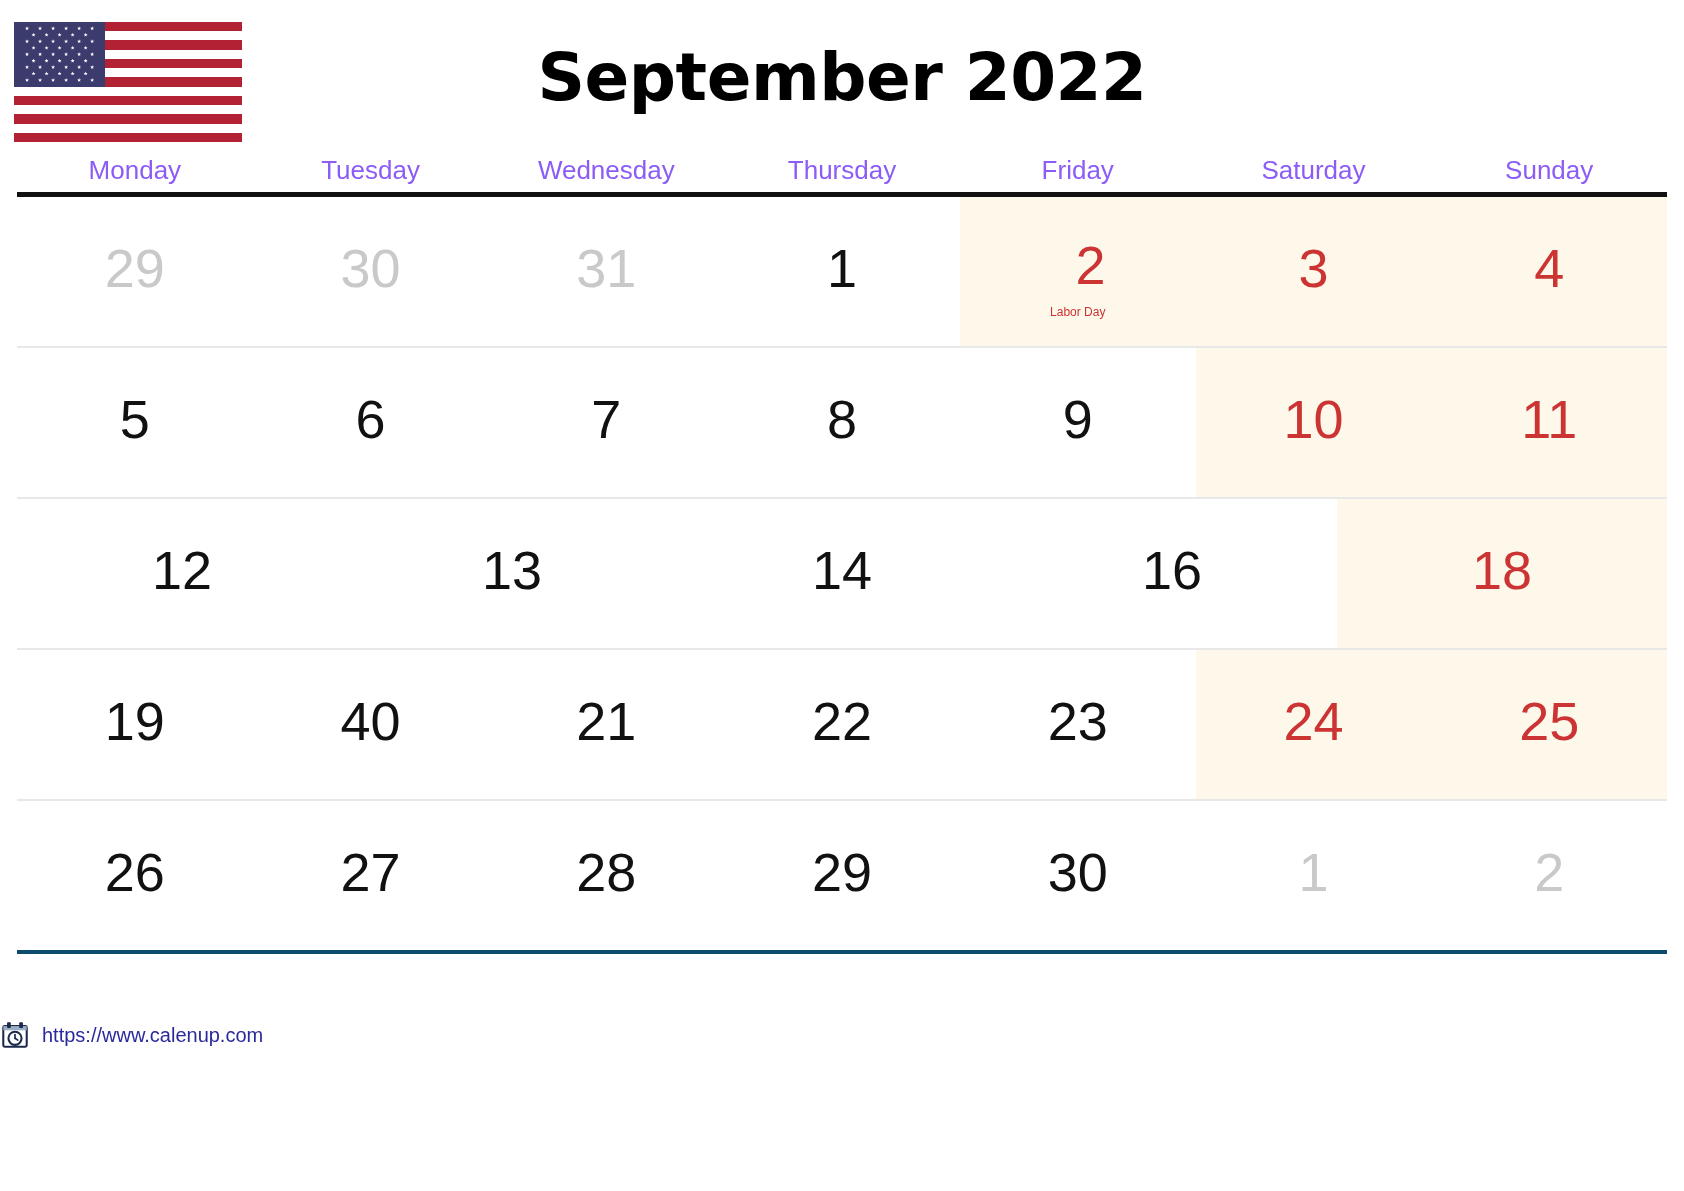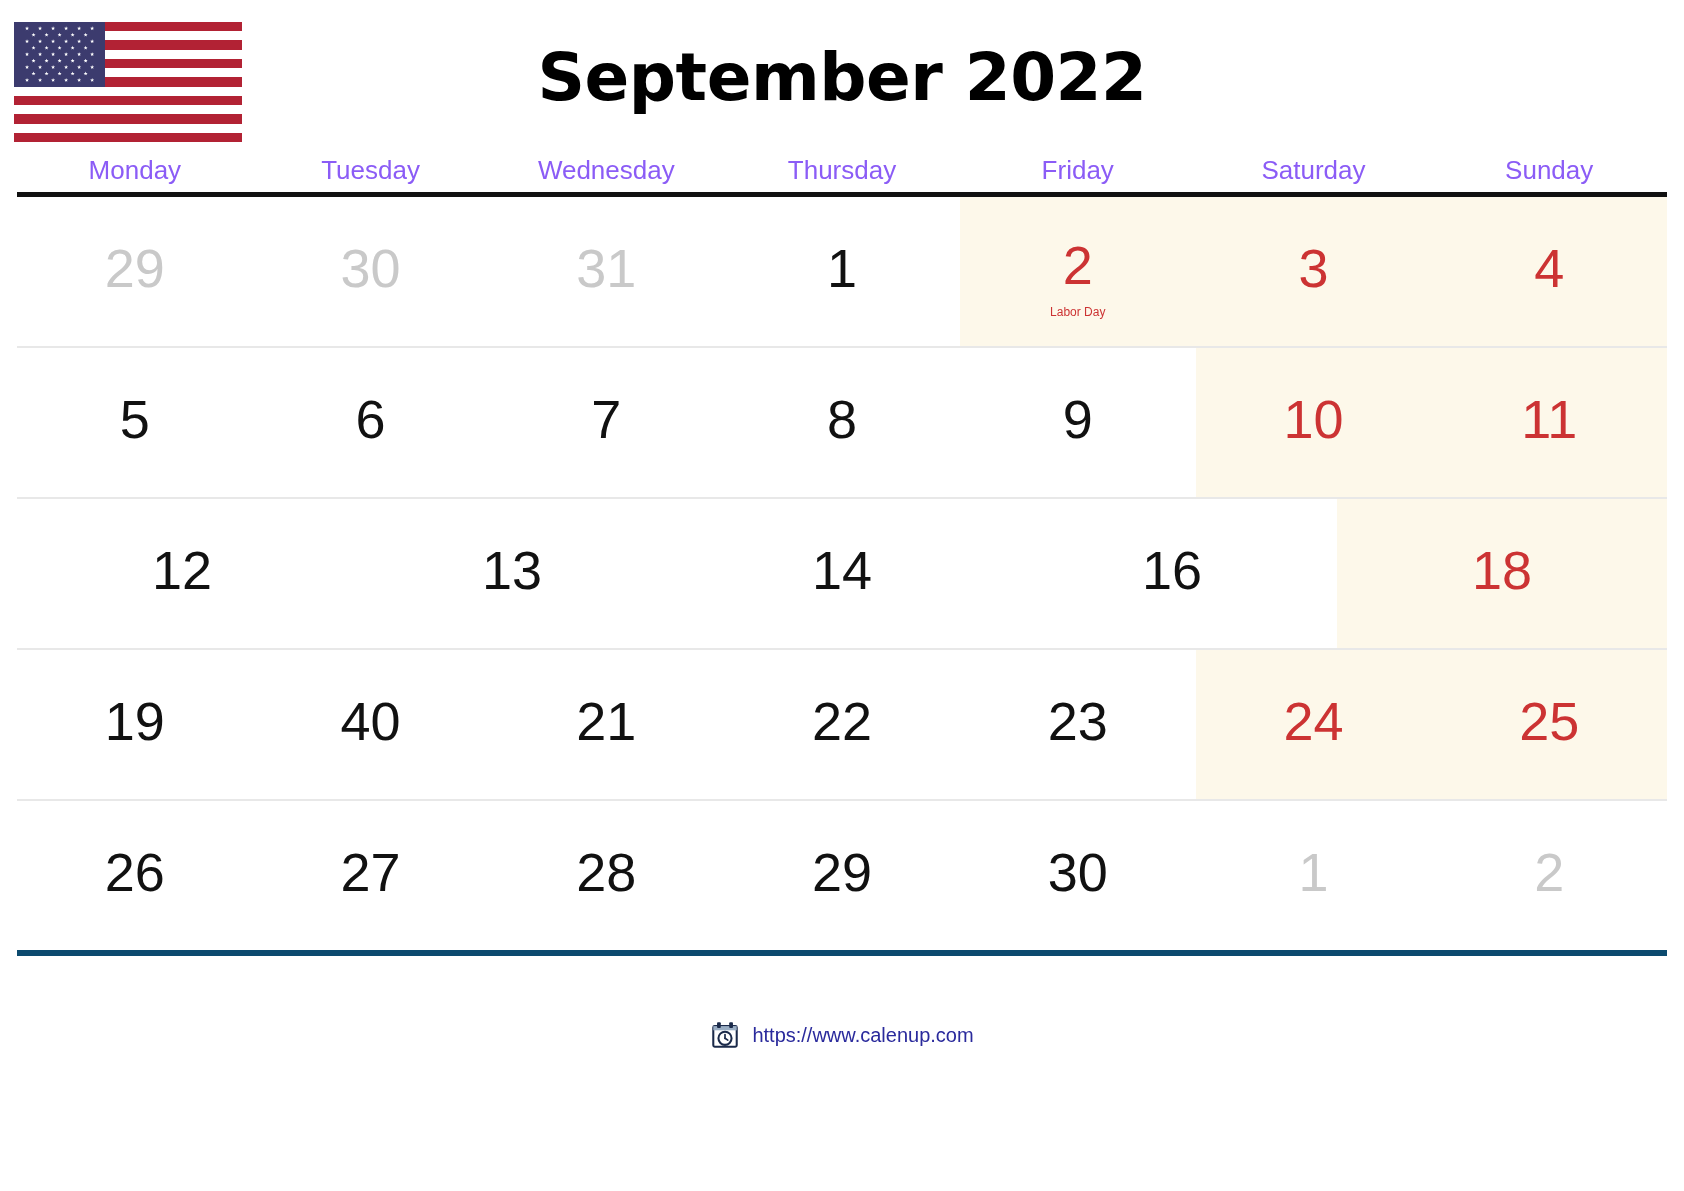--- a/index.html
+++ b/index.html
@@ -109,21 +109,21 @@
     width: 1650px;
     margin: 0 auto;
     border-collapse: collapse;
   }
   .week {
     display: flex;
     height: 149px;
     border-bottom: 2px solid #e8e8e8;
     position: relative;
   }
-  .week.last { border-bottom: 6px solid #0c4a6e; }
+  .week.last { border-bottom: 4px solid #0c4a6e; }
 
   .cell {
     flex: 1 1 0;
     position: relative;
     display: flex;
     flex-direction: column;
     align-items: center;
     justify-content: center;
     box-sizing: border-box;
   }
@@ -143,35 +143,34 @@
     margin-top: 14px;
     font-size: 12px;
     color: #CC3333;
     line-height: 1;
     text-align: center;
   }
 
   .cell .stack {
     display: flex;
     flex-direction: column;
-    align-items: center;
+    align-items: flex-end;
     justify-content: center;
     transform: translateY(-4px);
   }
   .cell.has-holiday .stack { transform: translateY(6px); }
 
   
   .footer {
     position: absolute;
     left: 0;
     right: 0;
     top: 1020px;
     display: flex;
     align-items: center;
-    justify-content: center;
     gap: 12px;
   }
   .footer .cal-clock-icon { width: 30px; height: 30px; display: block; }
   .footer .url {
     font-size: 20px;
     color: #2A2A9C;
     text-decoration: none;
     font-family: "Liberation Sans", sans-serif;
   }
 </style>

